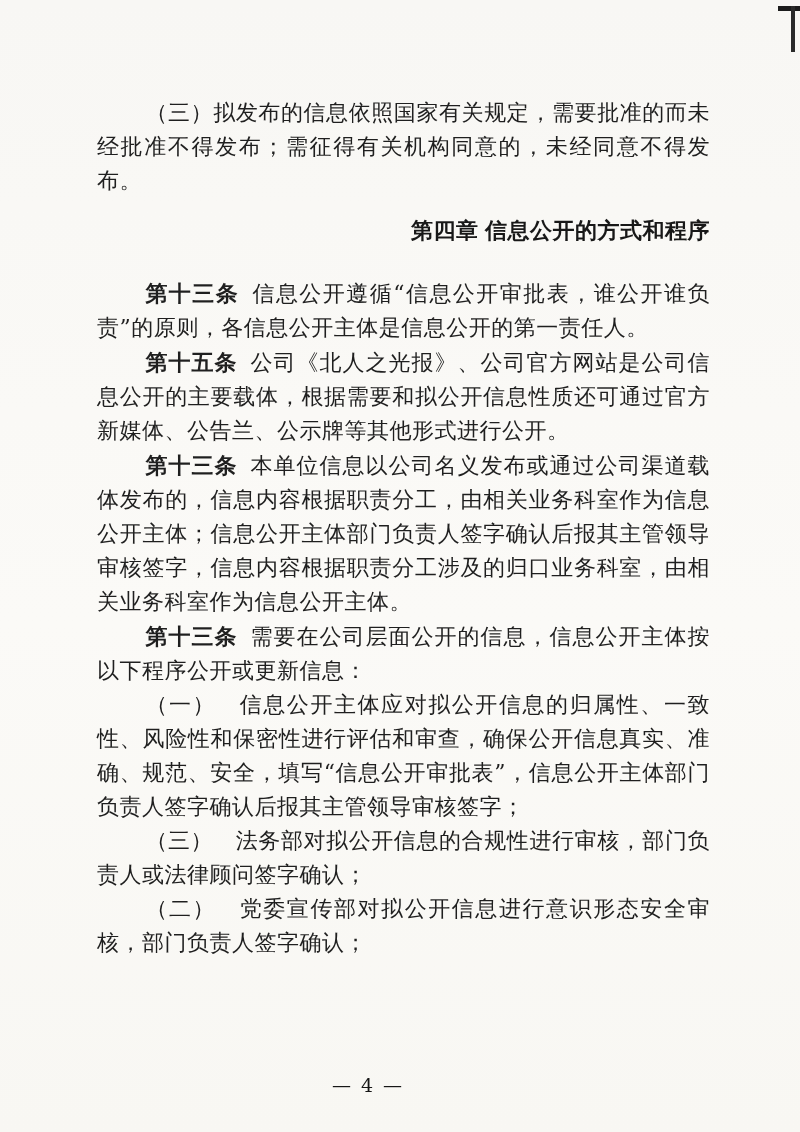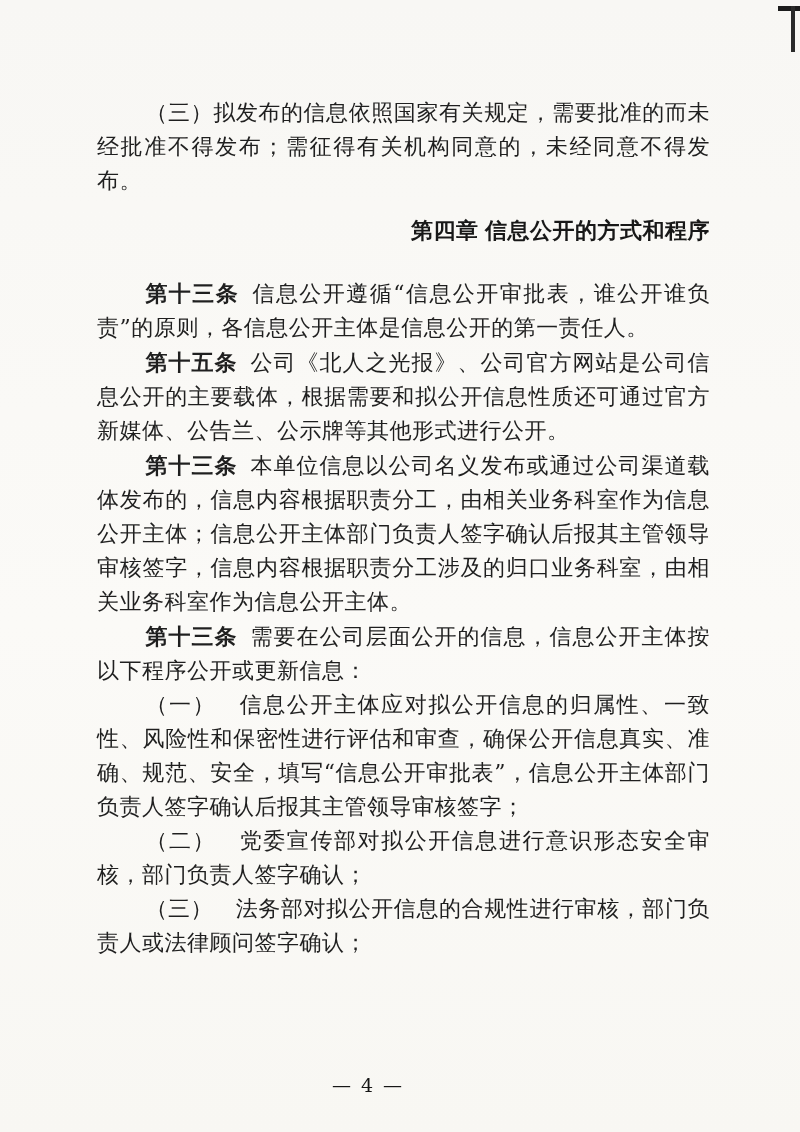--- a/index.html
+++ b/index.html
@@ -94,20 +94,20 @@
 
   <p class="para"><span class="article-label">第十五条</span><span class="para-text">公司《北人之光报》、公司官方网站是公司信息公开的主要载体，根据需要和拟公开信息性质还可通过官方新媒体、公告兰、公示牌等其他形式进行公开。</span></p>
 
   <p class="para"><span class="article-label">第十三条</span><span class="para-text">本单位信息以公司名义发布或通过公司渠道载体发布的，信息内容根据职责分工，由相关业务科室作为信息公开主体；信息公开主体部门负责人签字确认后报其主管领导审核签字，信息内容根据职责分工涉及的归口业务科室，由相关业务科室作为信息公开主体。</span></p>
 
 
   <p class="para"><span class="article-label">第十三条</span><span class="para-text">需要在公司层面公开的信息，信息公开主体按以下程序公开或更新信息：</span></p>
 
   <p class="para"><span class="para-text">（一）　信息公开主体应对拟公开信息的归属性、一致性、风险性和保密性进行评估和审查，确保公开信息真实、准确、规范、安全，填写“信息公开审批表”，信息公开主体部门负责人签字确认后报其主管领导审核签字；</span></p>
 
+  <p class="para"><span class="para-text">（三）　法务部对拟公开信息的合规性进行审核，部门负责人或法律顾问签字确认；</span></p>
+
   <p class="para"><span class="para-text">（二）　党委宣传部对拟公开信息进行意识形态安全审核，部门负责人签字确认；</span></p>
-
-  <p class="para"><span class="para-text">（三）　法务部对拟公开信息的合规性进行审核，部门负责人或法律顾问签字确认；</span></p>
 </div>
   </div>
 
   <div class="page-footer">— 4 —</div>
 </div>
 
 </body></html>

